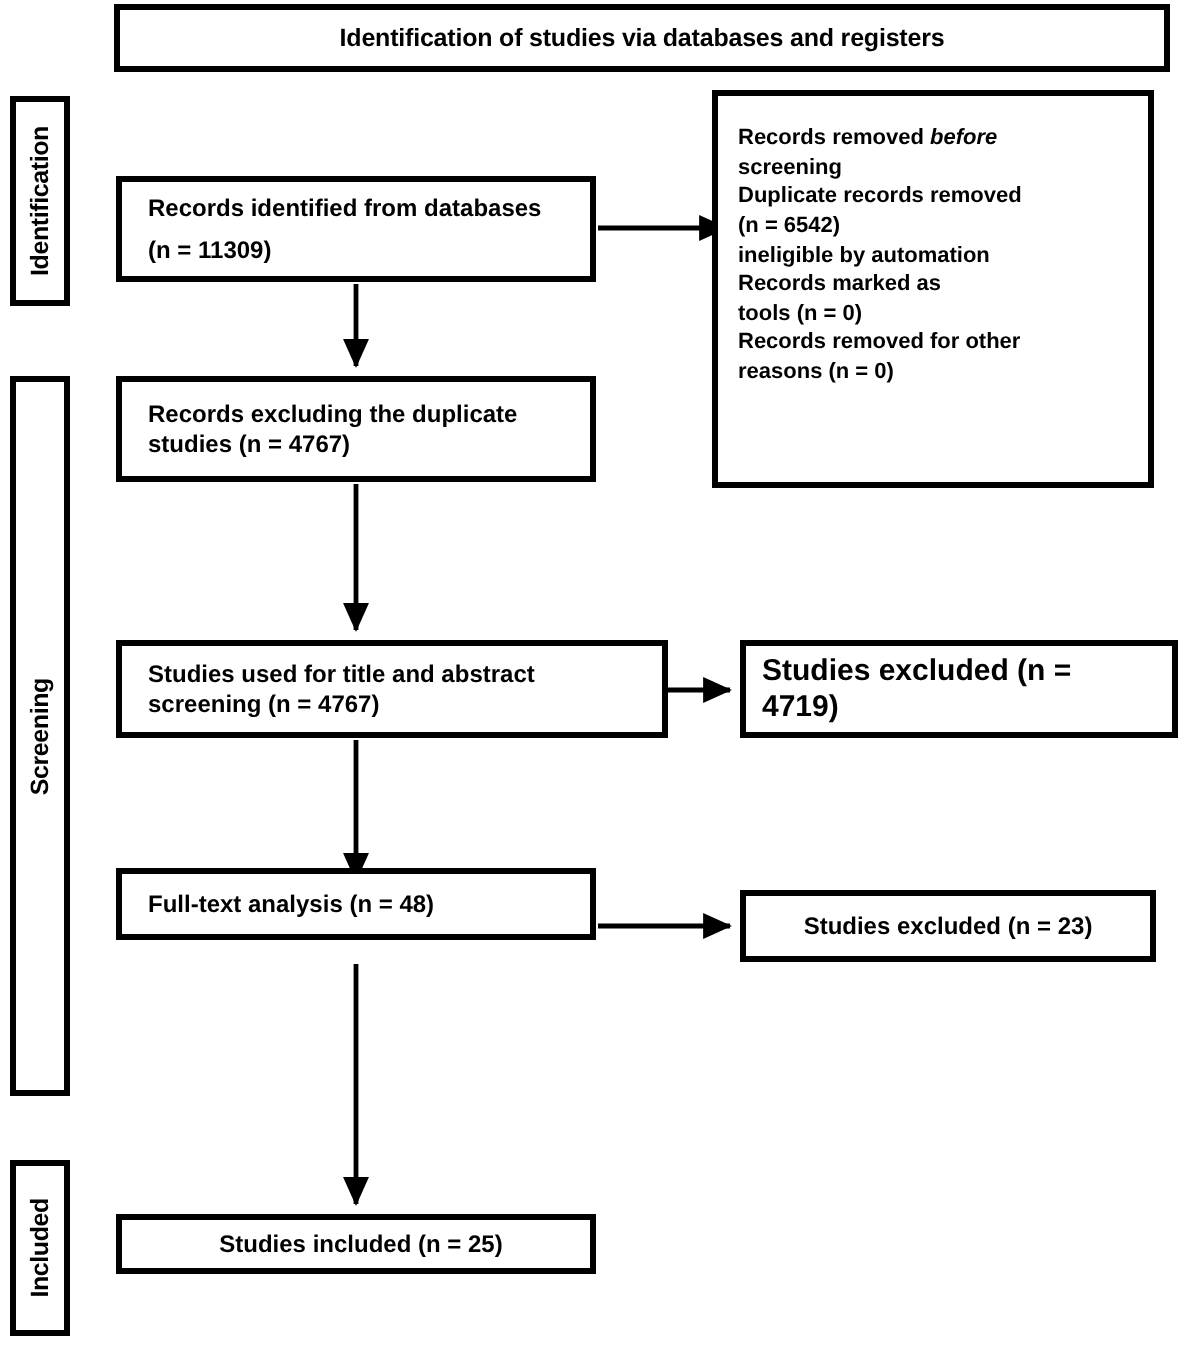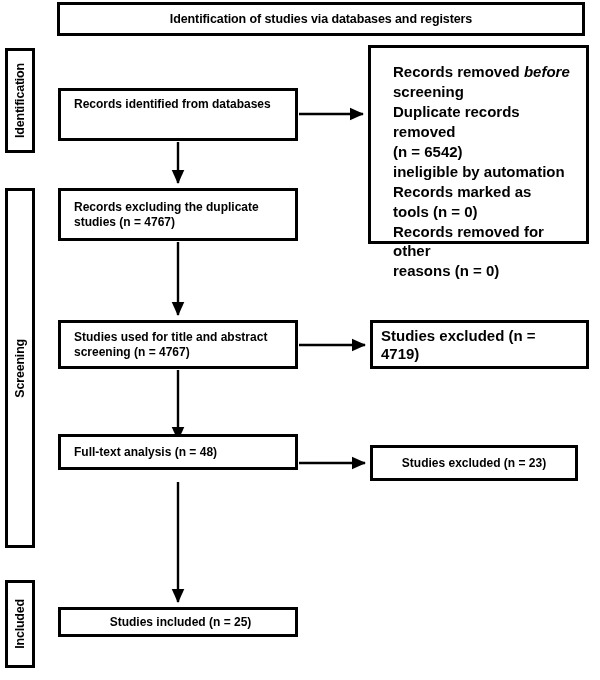--- a/index.html
+++ b/index.html
@@ -66,31 +66,31 @@
     padding: 6px 8px 6px 13px;
     font-size: 12px;
     display: flex;
     flex-direction: column;
     justify-content: center;
   }
   .flow-box.center-text { justify-content: center; }
 
   .box-identified     { left: 58px;  top: 88px;  width: 240px; height: 53px; justify-content: space-between; }
   .box-dedup          { left: 58px;  top: 188px; width: 240px; height: 53px; }
-  .box-title-abstract { left: 58px;  top: 320px; width: 240px; height: 49px; }
+  .box-title-abstract { left: 58px;  top: 320px; width: 276px; height: 49px; }
   .box-fulltext       { left: 58px;  top: 434px; width: 240px; height: 36px; }
   .box-included       { left: 58px;  top: 607px; width: 240px; height: 30px; text-align: center; }
 
   .box-removed-before {
-    left: 368px;
+    left: 356px;
     top: 45px;
     width: 221px;
     height: 199px;
-    padding: 14px 6px 6px 22px;
-    font-size: 15px;
+    padding: 14px 6px 6px 10px;
+    font-size: 11px;
     line-height: 1.33;
   }
   .box-excluded-screen {
     left: 370px;
     top: 320px;
     width: 219px;
     height: 49px;
     padding: 6px 8px;
     font-size: 15px;
     display: flex;
@@ -160,20 +160,21 @@
   <div class="box stage-box stage-screening">
     <span class="stage-label">Screening</span>
   </div>
 
   <div class="box stage-box stage-included">
     <span class="stage-label">Included</span>
   </div>
 
   <div class="box flow-box box-identified">
     <span>Records identified from databases</span>
+    <span class="line2">(n = 11309)</span>
   </div>
 
   <div class="box flow-box box-dedup">
     <span>Records excluding the duplicate</span>
     <span class="line2">studies (n = 4767)</span>
   </div>
 
   <div class="box flow-box box-title-abstract">
     <span>Studies used for title and abstract</span>
     <span class="line2">screening (n = 4767)</span>

